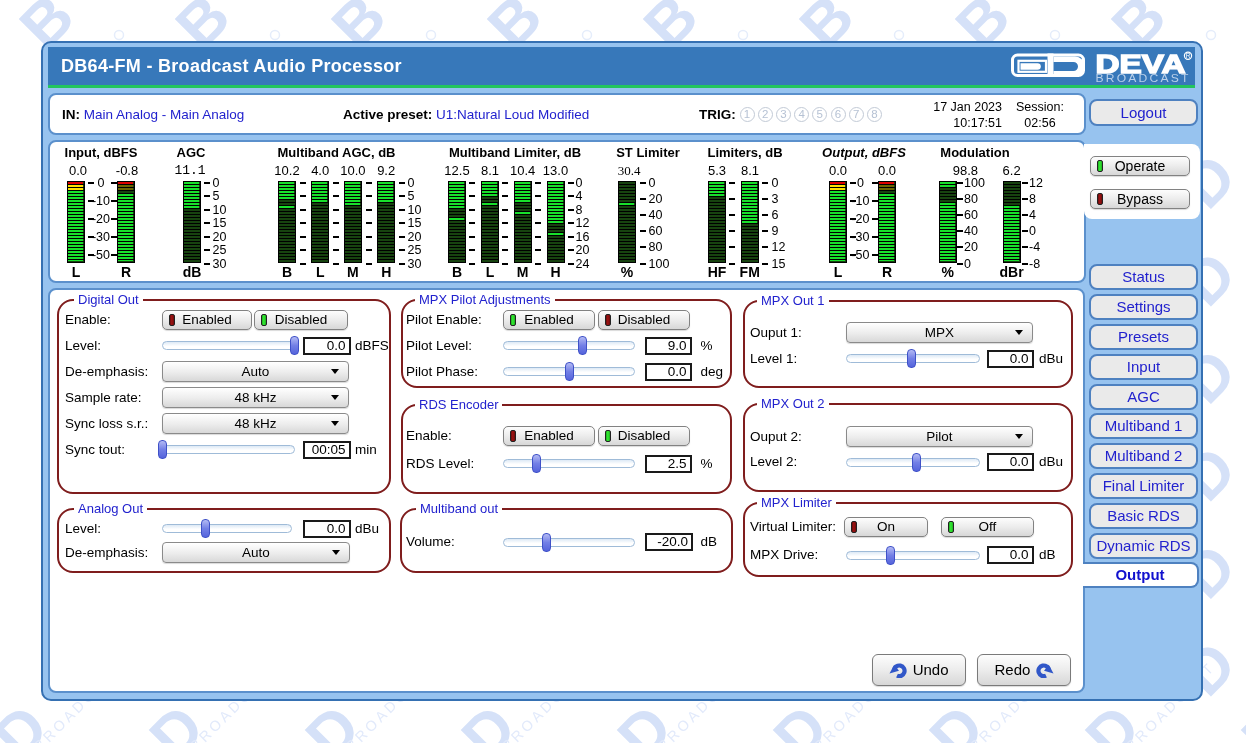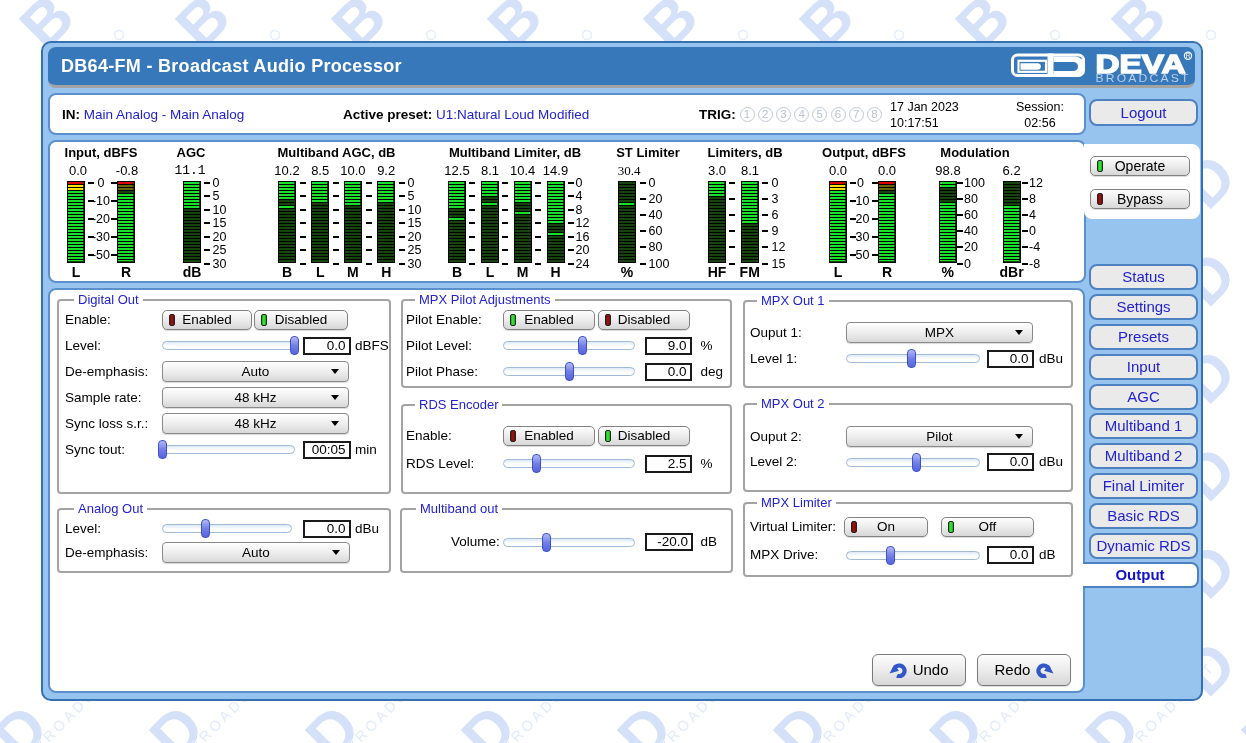--- a/index.html
+++ b/index.html
@@ -1,36 +1,36 @@
 <!DOCTYPE html>
 <html><head><meta charset="utf-8"><title>DB64-FM</title><style>
 *{margin:0;padding:0;box-sizing:border-box;}
 html,body{width:1246px;height:743px;overflow:hidden;}
 body{font-family:"Liberation Sans",sans-serif;background:#ffffff;position:relative;}
 .abs{position:absolute;}
 #wm{position:absolute;left:0;top:0;width:1246px;height:743px;}
 #container{position:absolute;left:41px;top:41px;width:1162px;height:660px;background:#97c3ef;border:2px solid #3570b2;border-radius:10px;}
-#header{position:absolute;left:48px;top:47px;width:1147px;height:41px;background:#3778ba;border-bottom:3px solid #a3a3a3;border-radius:8px;}
+#header{position:absolute;left:48px;top:47px;width:1147px;height:41px;background:#3778ba;border-bottom:3px solid #22c55e;border-radius:0;}
 #header .title{position:absolute;left:13px;top:9px;font-size:18px;font-weight:bold;color:#ffffff;letter-spacing:0.3px;}
 .panel{position:absolute;background:#ffffff;border:2px solid #5b90cc;border-radius:8px;}
 .bl{color:#2222ce;}
 .b{font-weight:bold;}
 .t13{font-size:13.5px;color:#000;white-space:nowrap;}
 .t12{font-size:12.5px;color:#000;white-space:nowrap;}
 .trigc{position:absolute;width:15px;height:15px;border:1.5px solid #c2cad6;border-radius:8px;color:#b6c2d4;font-size:11.5px;line-height:12.5px;text-align:center;}
 .mtitle{position:absolute;font-size:13px;font-weight:bold;color:#000;text-align:center;white-space:nowrap;}
 .mval{position:absolute;font-size:13px;color:#000;text-align:center;white-space:nowrap;}
 .mlab{position:absolute;font-size:14px;font-weight:bold;color:#000;text-align:center;white-space:nowrap;}
 .bar{position:absolute;width:18px;height:82px;border:1.5px solid #000;background:
  repeating-linear-gradient(to bottom,#17430f 0 2px,#000 2px 3px);}
 .seg{position:absolute;left:0;width:15px;}
 .tick{position:absolute;width:6px;height:2px;background:#000;}
 .tlab{position:absolute;font-size:12.5px;color:#000;white-space:nowrap;}
 .tlabc{position:absolute;font-size:12.5px;color:#000;text-align:center;white-space:nowrap;}
-.fieldset{position:absolute;border:2px solid #a3a3a3;border-radius:4px;}
+.fieldset{position:absolute;border:2px solid #7f1d1d;border-radius:16px;}
 .legend{position:absolute;top:-9px;font-size:13px;color:#2222ce;background:#ffffff;padding:0 4px;white-space:nowrap;}
 .lbl{position:absolute;font-size:13.5px;color:#000;white-space:nowrap;}
 .gbtn{position:absolute;border:1px solid #828282;border-radius:5px;background:linear-gradient(#fdfdfd,#ececec 50%,#d7d7d7);text-align:center;font-size:13.5px;color:#000;box-shadow:0 1px 1px rgba(0,0,0,0.15);}
 .led{position:absolute;left:6px;width:6px;height:12px;border:1px solid #222;border-radius:2px;}
 .ledg{background:linear-gradient(90deg,#1faf1f,#35ee35 45%,#1faf1f);}
 .ledr{background:linear-gradient(90deg,#6e0c0c,#a01414 45%,#6e0c0c);}
 .track{position:absolute;height:9px;border:1px solid #9fbbd8;border-radius:5px;background:linear-gradient(#dde9f5,#ffffff 60%);}
 .thumb{position:absolute;width:9px;height:19px;border:1px solid #3f51c8;border-radius:4px;background:linear-gradient(180deg,#b3baf4,#7380e6 50%,#5564dc);}
 .tinput{position:absolute;height:18px;border:2px solid #1a1a1a;background:#fff;font-size:13.5px;color:#000;text-align:right;padding:0 3px 0 0;line-height:14px;}
 .sel{position:absolute;height:21px;border:1px solid #8a8a8a;border-radius:4px;background:linear-gradient(#ffffff,#ececec 55%,#d8d8d8);text-align:center;font-size:13.5px;color:#000;line-height:19px;box-shadow:0 1px 1px rgba(0,0,0,0.15);}
@@ -119,21 +119,21 @@
 <div class="abs t13" style="left:343px;top:107px;"><span class="b">Active preset:</span> <span class="bl">U1:Natural Loud Modified</span></div>
 <div class="abs t13 b" style="left:699px;top:107px;">TRIG:</div>
 <div class="trigc" style="left:739.5px;top:107px;">1</div>
 <div class="trigc" style="left:757.7px;top:107px;">2</div>
 <div class="trigc" style="left:775.9px;top:107px;">3</div>
 <div class="trigc" style="left:794.1px;top:107px;">4</div>
 <div class="trigc" style="left:812.3px;top:107px;">5</div>
 <div class="trigc" style="left:830.5px;top:107px;">6</div>
 <div class="trigc" style="left:848.7px;top:107px;">7</div>
 <div class="trigc" style="left:866.9px;top:107px;">8</div>
-<div class="abs t12" style="left:890px;top:100px;width:112px;text-align:left;line-height:15.5px;">17 Jan 2023<br>10:17:51</div>
+<div class="abs t12" style="left:890px;top:100px;width:112px;text-align:right;line-height:15.5px;">17 Jan 2023<br>10:17:51</div>
 <div class="abs t12" style="left:985px;top:100px;width:110px;text-align:center;line-height:15.5px;">Session:<br>02:56</div>
 <div class="panel" style="left:48px;top:140px;width:1038px;height:143px;"></div>
 <div class="mtitle" style="left:56.0px;top:144.5px;width:90px;">Input, dBFS</div>
 <div class="mval" style="left:48.0px;top:163px;width:60px;">0.0</div>
 <div class="mval" style="left:97.0px;top:163px;width:60px;">-0.8</div>
 <div class="bar" style="left:67px;top:181.0px;">
     <div class="seg" style="top:0px;height:3px;background:repeating-linear-gradient(to bottom,#dd0000 0 2px,#000 2px 3px);"></div>
     <div class="seg" style="top:3px;height:6px;background:repeating-linear-gradient(to bottom,#ffdf00 0 2px,#000 2px 3px);"></div>
     <div class="seg" style="top:9px;height:70px;background:repeating-linear-gradient(to bottom,#18e02b 0 2px,#000 2px 3px);"></div>
   </div>
@@ -174,21 +174,21 @@
 <div class="tlab" style="left:212.5px;top:175.5px;">0</div>
 <div class="tlab" style="left:212.5px;top:189.0px;">5</div>
 <div class="tlab" style="left:212.5px;top:202.5px;">10</div>
 <div class="tlab" style="left:212.5px;top:216.0px;">15</div>
 <div class="tlab" style="left:212.5px;top:229.5px;">20</div>
 <div class="tlab" style="left:212.5px;top:243.0px;">25</div>
 <div class="tlab" style="left:212.5px;top:256.5px;">30</div>
 <div class="mlab" style="left:162.0px;top:264px;width:60px;">dB</div>
 <div class="mtitle" style="left:261.5px;top:144.5px;width:150px;">Multiband AGC, dB</div>
 <div class="mval" style="left:257.0px;top:163px;width:60px;">10.2</div>
-<div class="mval" style="left:290.2px;top:163px;width:60px;">8.5</div>
+<div class="mval" style="left:290.2px;top:163px;width:60px;">4.0</div>
 <div class="mval" style="left:322.9px;top:163px;width:60px;">10.0</div>
 <div class="mval" style="left:356.2px;top:163px;width:60px;">9.2</div>
 <div class="bar" style="left:278px;top:181.0px;">
     <div class="seg" style="top:0px;height:18px;background:repeating-linear-gradient(to bottom,#18e02b 0 2px,#000 2px 3px);"></div>
     <div class="seg" style="top:24px;height:3px;background:repeating-linear-gradient(to bottom,#18e02b 0 2px,#000 2px 3px);"></div>
   </div>
 <div class="bar" style="left:311.2px;top:181.0px;">
     <div class="seg" style="top:0px;height:21px;background:repeating-linear-gradient(to bottom,#18e02b 0 2px,#000 2px 3px);"></div>
   </div>
 <div class="bar" style="left:343.9px;top:181.0px;">
@@ -233,21 +233,21 @@
 <div class="tlab" style="left:407.5px;top:243.0px;">25</div>
 <div class="tlab" style="left:407.5px;top:256.5px;">30</div>
 <div class="mlab" style="left:257.0px;top:264px;width:60px;">B</div>
 <div class="mlab" style="left:290.2px;top:264px;width:60px;">L</div>
 <div class="mlab" style="left:322.9px;top:264px;width:60px;">M</div>
 <div class="mlab" style="left:356.2px;top:264px;width:60px;">H</div>
 <div class="mtitle" style="left:430.0px;top:144.5px;width:170px;">Multiband Limiter, dB</div>
 <div class="mval" style="left:427.0px;top:163px;width:60px;">12.5</div>
 <div class="mval" style="left:460.0px;top:163px;width:60px;">8.1</div>
 <div class="mval" style="left:492.7px;top:163px;width:60px;">10.4</div>
-<div class="mval" style="left:525.5px;top:163px;width:60px;">14.9</div>
+<div class="mval" style="left:525.5px;top:163px;width:60px;">13.0</div>
 <div class="bar" style="left:448px;top:181.0px;">
     <div class="seg" style="top:0px;height:27px;background:repeating-linear-gradient(to bottom,#18e02b 0 2px,#000 2px 3px);"></div>
     <div class="seg" style="top:36px;height:3px;background:repeating-linear-gradient(to bottom,#18e02b 0 2px,#000 2px 3px);"></div>
   </div>
 <div class="bar" style="left:481px;top:181.0px;">
     <div class="seg" style="top:0px;height:15px;background:repeating-linear-gradient(to bottom,#18e02b 0 2px,#000 2px 3px);"></div>
     <div class="seg" style="top:21px;height:3px;background:repeating-linear-gradient(to bottom,#18e02b 0 2px,#000 2px 3px);"></div>
   </div>
 <div class="bar" style="left:513.7px;top:181.0px;">
     <div class="seg" style="top:0px;height:21px;background:repeating-linear-gradient(to bottom,#18e02b 0 2px,#000 2px 3px);"></div>
@@ -308,21 +308,21 @@
 <div class="tick" style="left:639.5px;top:246.3px;"></div>
 <div class="tick" style="left:639.5px;top:262.5px;"></div>
 <div class="tlab" style="left:648.5px;top:175.5px;">0</div>
 <div class="tlab" style="left:648.5px;top:191.7px;">20</div>
 <div class="tlab" style="left:648.5px;top:207.9px;">40</div>
 <div class="tlab" style="left:648.5px;top:224.1px;">60</div>
 <div class="tlab" style="left:648.5px;top:240.3px;">80</div>
 <div class="tlab" style="left:648.5px;top:256.5px;">100</div>
 <div class="mlab" style="left:597.0px;top:264px;width:60px;">%</div>
 <div class="mtitle" style="left:690.0px;top:144.5px;width:110px;">Limiters, dB</div>
-<div class="mval" style="left:687.0px;top:163px;width:60px;">3.0</div>
+<div class="mval" style="left:687.0px;top:163px;width:60px;">5.3</div>
 <div class="mval" style="left:720.0px;top:163px;width:60px;">8.1</div>
 <div class="bar" style="left:708px;top:181.0px;">
     <div class="seg" style="top:0px;height:15px;background:repeating-linear-gradient(to bottom,#18e02b 0 2px,#000 2px 3px);"></div>
   </div>
 <div class="bar" style="left:740.7px;top:181.0px;">
     <div class="seg" style="top:0px;height:42px;background:repeating-linear-gradient(to bottom,#18e02b 0 2px,#000 2px 3px);"></div>
   </div>
 <div class="tick" style="left:728.5px;top:181.5px;"></div>
 <div class="tick" style="left:728.5px;top:197.7px;"></div>
 <div class="tick" style="left:728.5px;top:213.9px;"></div>
@@ -336,21 +336,21 @@
 <div class="tick" style="left:761.5px;top:246.3px;"></div>
 <div class="tick" style="left:761.5px;top:262.5px;"></div>
 <div class="tlab" style="left:771.5px;top:175.5px;">0</div>
 <div class="tlab" style="left:771.5px;top:191.7px;">3</div>
 <div class="tlab" style="left:771.5px;top:207.9px;">6</div>
 <div class="tlab" style="left:771.5px;top:224.1px;">9</div>
 <div class="tlab" style="left:771.5px;top:240.3px;">12</div>
 <div class="tlab" style="left:771.5px;top:256.5px;">15</div>
 <div class="mlab" style="left:687.0px;top:264px;width:60px;">HF</div>
 <div class="mlab" style="left:719.7px;top:264px;width:60px;">FM</div>
-<div class="mtitle" style="left:809.0px;top:144.5px;width:110px;">Output, dBFS</div>
+<div class="mtitle" style="left:809.0px;top:144.5px;width:110px;font-style:italic;">Output, dBFS</div>
 <div class="mval" style="left:808.0px;top:163px;width:60px;">0.0</div>
 <div class="mval" style="left:857.0px;top:163px;width:60px;">0.0</div>
 <div class="bar" style="left:829px;top:181.0px;">
     <div class="seg" style="top:0px;height:3px;background:repeating-linear-gradient(to bottom,#dd0000 0 2px,#000 2px 3px);"></div>
     <div class="seg" style="top:3px;height:6px;background:repeating-linear-gradient(to bottom,#ffdf00 0 2px,#000 2px 3px);"></div>
     <div class="seg" style="top:9px;height:70px;background:repeating-linear-gradient(to bottom,#18e02b 0 2px,#000 2px 3px);"></div>
   </div>
 <div class="bar" style="left:878px;top:181.0px;">
     <div class="seg" style="top:0px;height:3px;background:repeating-linear-gradient(to bottom,#dd0000 0 2px,#000 2px 3px);"></div>
     <div class="seg" style="top:3px;height:6px;background:repeating-linear-gradient(to bottom,#6b6400 0 2px,#000 2px 3px);"></div>
@@ -367,21 +367,21 @@
 <div class="tick" style="left:871.5px;top:235.5px;"></div>
 <div class="tick" style="left:871.5px;top:253.5px;"></div>
 <div class="tlabc" style="left:845.5px;top:175.5px;width:30px;">0</div>
 <div class="tlabc" style="left:845.5px;top:193.5px;width:30px;">-10</div>
 <div class="tlabc" style="left:845.5px;top:211.5px;width:30px;">-20</div>
 <div class="tlabc" style="left:845.5px;top:229.5px;width:30px;">-30</div>
 <div class="tlabc" style="left:845.5px;top:247.5px;width:30px;">-50</div>
 <div class="mlab" style="left:808.0px;top:264px;width:60px;">L</div>
 <div class="mlab" style="left:857.0px;top:264px;width:60px;">R</div>
 <div class="mtitle" style="left:925.0px;top:144.5px;width:100px;">Modulation</div>
-<div class="mval" style="left:918.0px;top:163px;width:60px;">98.8</div>
+<div class="mval" style="left:918.0px;top:163px;width:60px;text-align:right;">98.8</div>
 <div class="mval" style="left:981.6px;top:163px;width:60px;">6.2</div>
 <div class="bar" style="left:938.7px;top:181.0px;">
     <div class="seg" style="top:0px;height:6px;background:repeating-linear-gradient(to bottom,#18e02b 0 2px,#000 2px 3px);"></div>
     <div class="seg" style="top:21px;height:58px;background:repeating-linear-gradient(to bottom,#18e02b 0 2px,#000 2px 3px);"></div>
   </div>
 <div class="bar" style="left:1002.6px;top:181.0px;">
     <div class="seg" style="top:24px;height:55px;background:repeating-linear-gradient(to bottom,#18e02b 0 2px,#000 2px 3px);"></div>
   </div>
 <div class="tick" style="left:956.5px;top:181.5px;"></div>
 <div class="tick" style="left:956.5px;top:197.7px;"></div>
@@ -465,21 +465,21 @@
 <div class="lbl" style="left:65px;top:520.5px;">Level:</div>
 <div class="track" style="left:162px;top:524.0px;width:130px;"></div>
 <div class="thumb" style="left:201.2px;top:519.0px;"></div>
 <div class="tinput" style="left:302.5px;top:519.5px;width:48px;">0.0</div>
 <div class="lbl" style="left:355px;top:520.5px;">dBu</div>
 <div class="lbl" style="left:65px;top:544.5px;">De-emphasis:</div>
 <div class="sel" style="left:162px;top:542.0px;width:188px;">Auto</div>
 <div class="fieldset" style="left:400px;top:508px;width:333px;height:65px;">
     <span class="legend" style="left:14px;">Multiband out</span>
   </div>
-<div class="lbl" style="left:406px;top:534.0px;margin-left:45px;">Volume:</div>
+<div class="lbl" style="left:406px;top:534.0px;">Volume:</div>
 <div class="track" style="left:503px;top:537.5px;width:132px;"></div>
 <div class="thumb" style="left:542.2px;top:532.5px;"></div>
 <div class="tinput" style="left:645px;top:533.0px;width:48px;">-20.0</div>
 <div class="lbl" style="left:700.5px;top:534.0px;">dB</div>
 <div class="fieldset" style="left:743px;top:300px;width:330px;height:88px;">
     <span class="legend" style="left:12px;">MPX Out 1</span>
   </div>
 <div class="lbl" style="left:750px;top:324.5px;">Ouput 1:</div>
 <div class="sel" style="left:846px;top:322.0px;width:187px;">MPX</div>
 <div class="lbl" style="left:750px;top:350.5px;">Level 1:</div>

